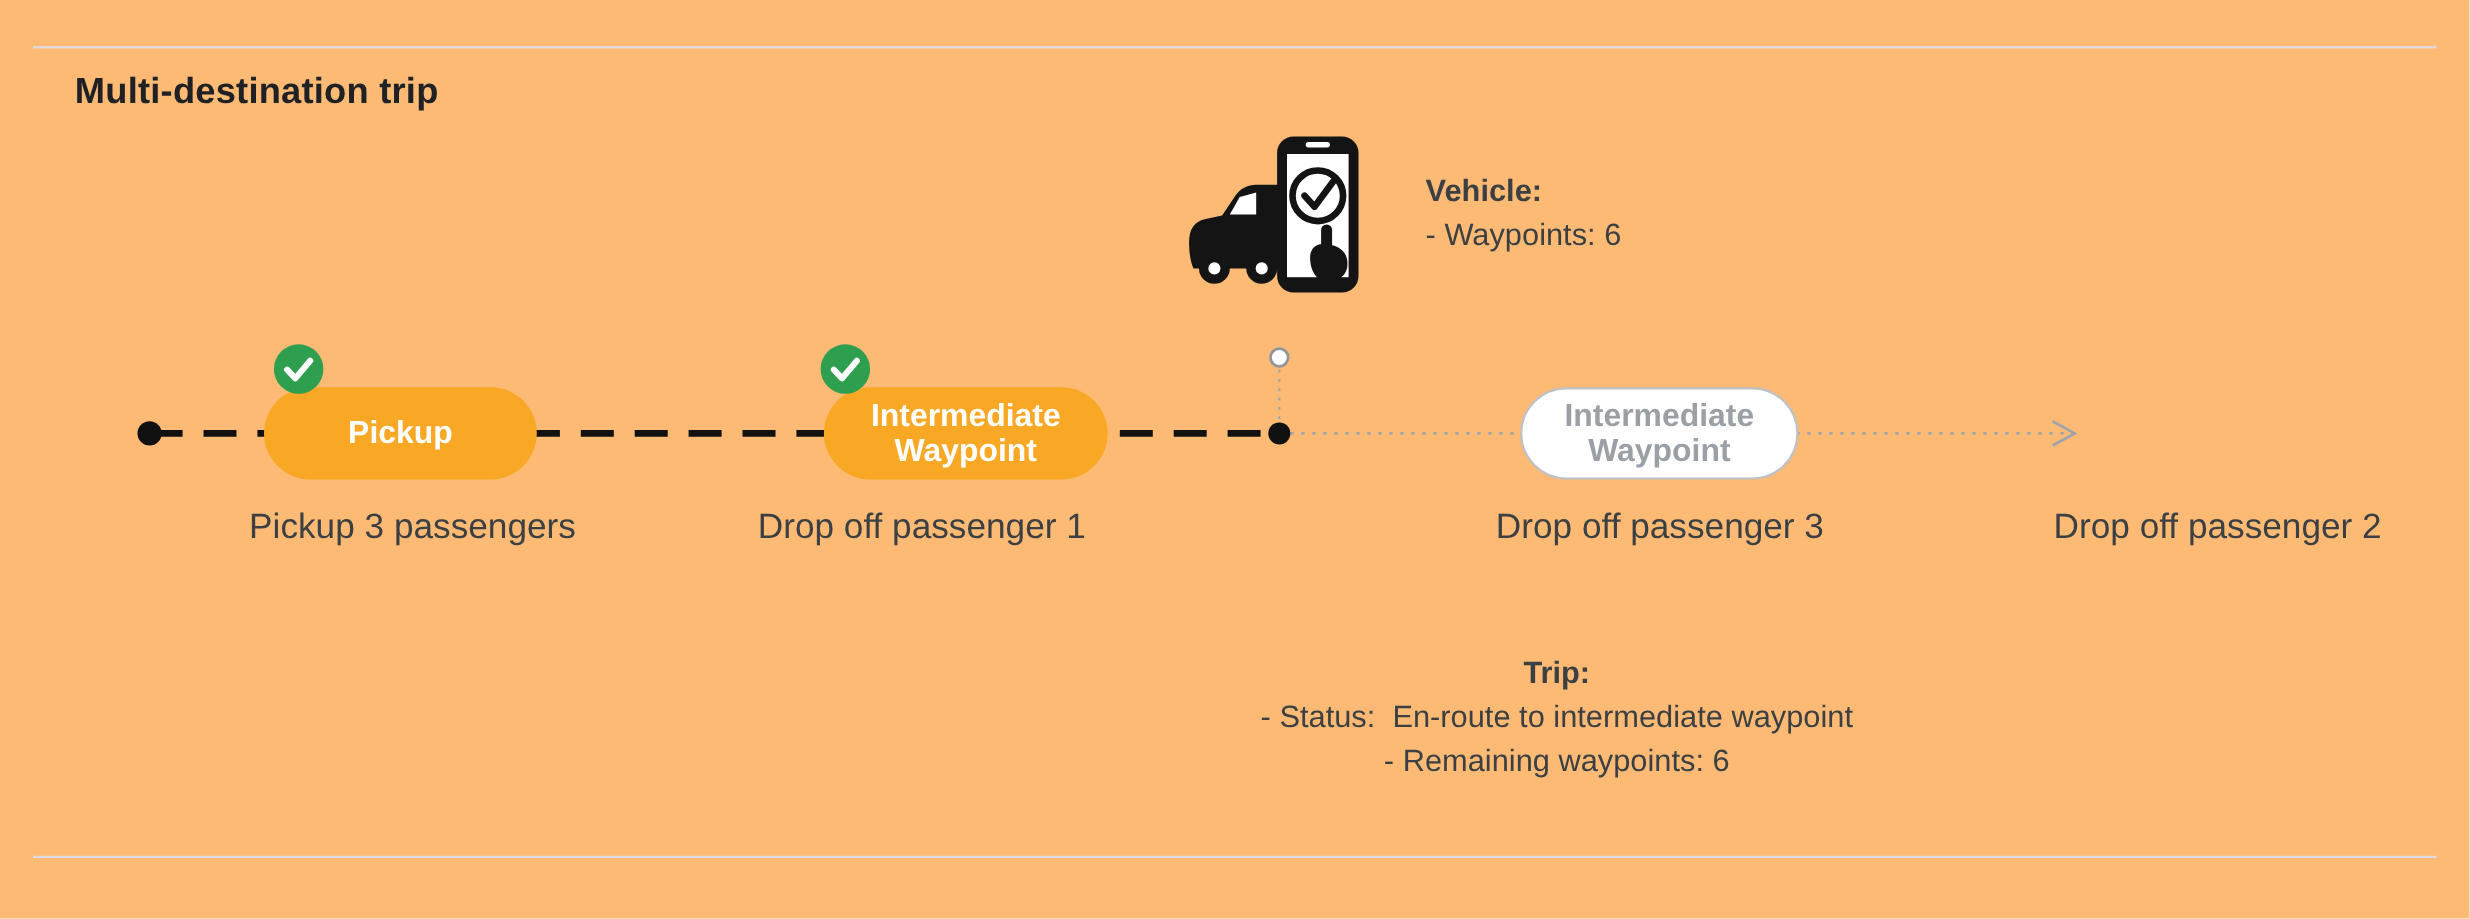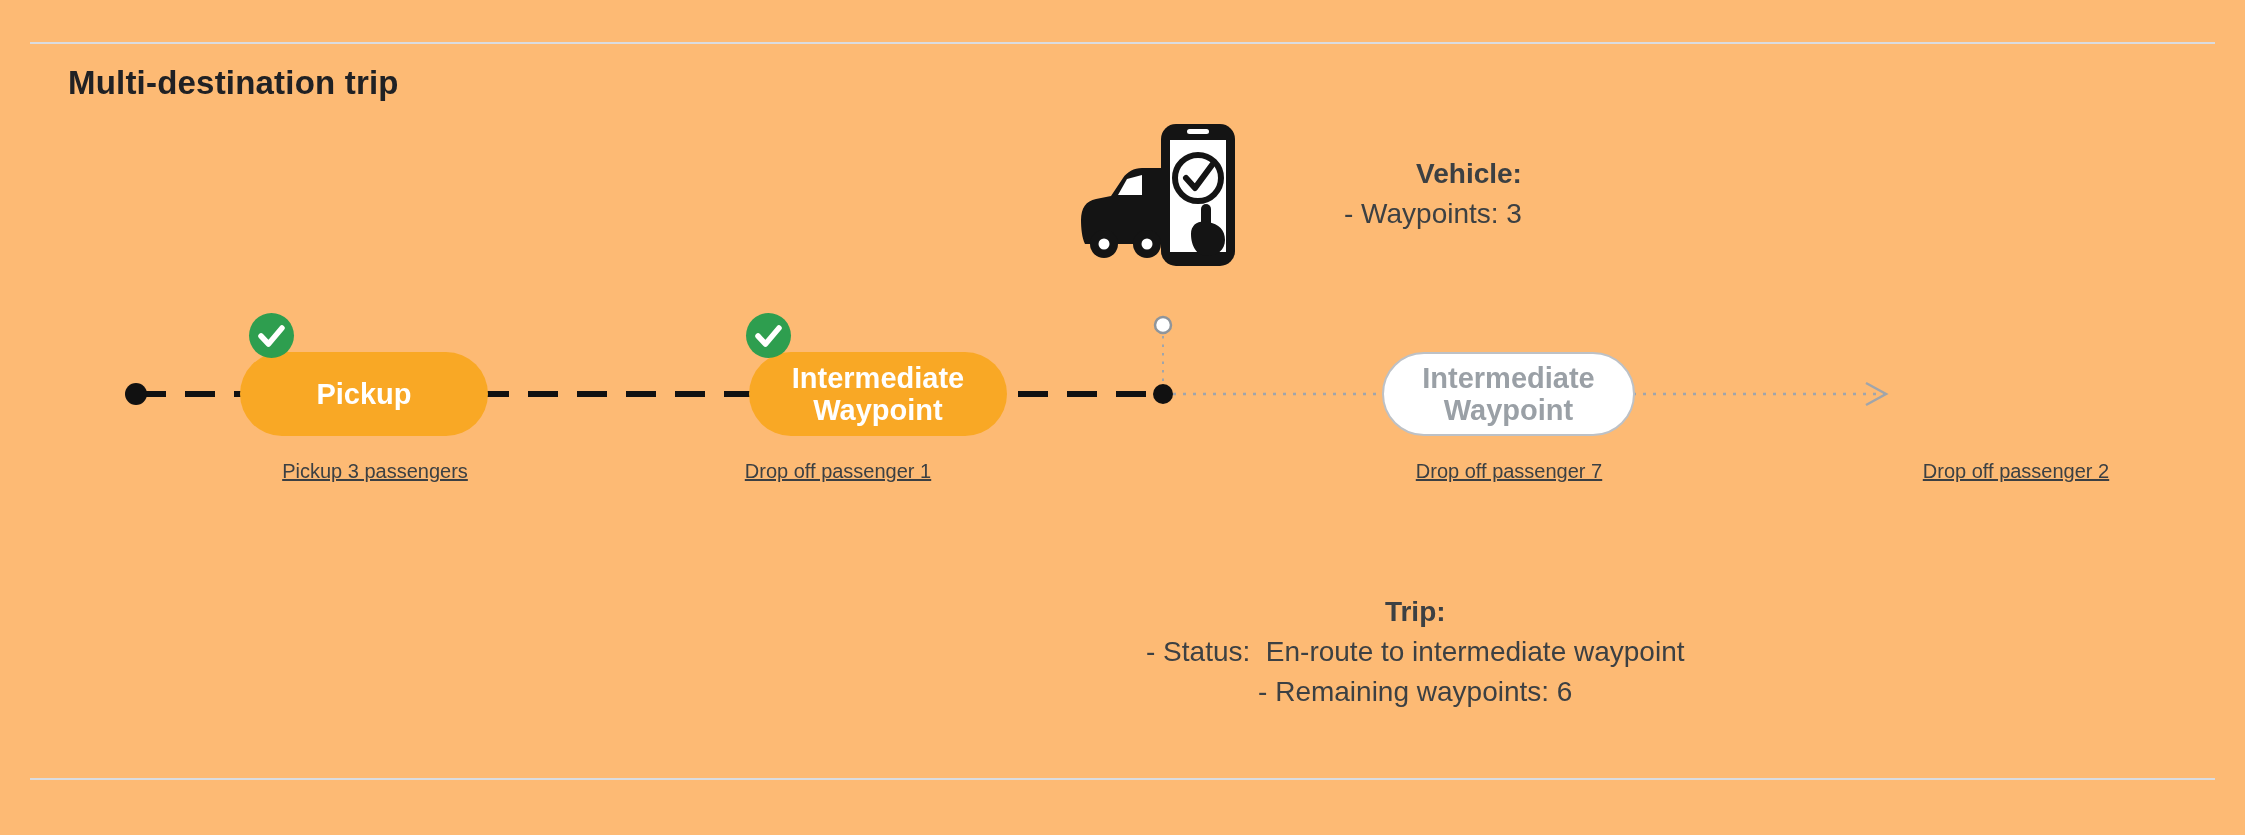--- a/index.html
+++ b/index.html
@@ -64,25 +64,24 @@
     border-radius: 50%;
     background: #2E9E4F;
     display: flex;
     align-items: center;
     justify-content: center;
   }
   .stop-desc {
     position: absolute;
     top: 460px;
     transform: translateX(-50%);
-    font-size: 20px;
+    font-size: 32px;
     color: #3C4043;
     white-space: nowrap;
     text-align: right;
-    text-decoration: underline;
   }
   .info-block {
     position: absolute;
     font-size: 28px;
     color: #3C4043;
   }
   .info-heading {
     font-weight: bold;
     margin-bottom: 8px;
     color: #3C4043;
@@ -144,21 +143,21 @@
     </svg>
   </div>
   <div class="badge" style="left:746px; top:313px;">
     <svg width="45" height="45" viewBox="0 0 45 45">
       <polyline points="12,23 19.5,31 33,15" fill="none" stroke="#ffffff" stroke-width="5.5" stroke-linecap="round" stroke-linejoin="round"></polyline>
     </svg>
   </div>
 
   <div class="stop-desc" style="left:375px;">Pickup 3 passengers</div>
   <div class="stop-desc" style="left:838px;">Drop off passenger 1</div>
-  <div class="stop-desc" style="left:1509px;">Drop off passenger 7</div>
+  <div class="stop-desc" style="left:1509px;">Drop off passenger 3</div>
   <div class="stop-desc" style="left:2016px;">Drop off passenger 2</div>
 
   <div class="vehicle-icon">
     <svg width="172" height="172" viewBox="0 0 172 172">
 
       <path d="M8 98 C8 86 13 79 23 77 L38 74 L50 56 C54 50 61 46 69 46 L94 46 L94 122 L12 122 C9 116 8 106 8 98 Z" fill="#141414"></path>
 
       <path d="M54 57 L69 53 L69 73 L45 73 Z" fill="#ffffff"></path>
 
       <circle cx="31" cy="122" r="14" fill="#141414"></circle>
@@ -171,23 +170,23 @@
       <rect x="114" y="7" width="22" height="5" rx="2.5" fill="#ffffff"></rect>
 
       <circle cx="125" cy="56" r="23" fill="none" stroke="#141414" stroke-width="6"></circle>
       <polyline points="113,56 122,66 139,43" fill="none" stroke="#141414" stroke-width="6" stroke-linecap="round" stroke-linejoin="round"></polyline>
 
       <rect x="128" y="82" width="10" height="34" rx="5" fill="#141414"></rect>
       <path d="M118 112 C118 102 126 98 135 100 C146 102 152 108 152 118 C152 128 144 134 134 134 C124 134 118 124 118 112 Z" fill="#141414"></path>
     </svg>
   </div>
 
-  <div class="info-block" style="left:1344px; top:158px;text-align:right;">
+  <div class="info-block" style="left:1296px; top:158px;">
     <div class="info-heading">Vehicle:</div>
-    <div class="info-line">- Waypoints: 3</div>
+    <div class="info-line">- Waypoints: 6</div>
   </div>
 
   <div class="info-block" style="left:1146px; top:596px;text-align:center;">
     <div class="info-heading">Trip:</div>
     <div class="info-line">- Status:  En-route to intermediate waypoint</div>
     <div class="info-line">- Remaining waypoints: 6</div>
   </div>
 
 </div>
 

